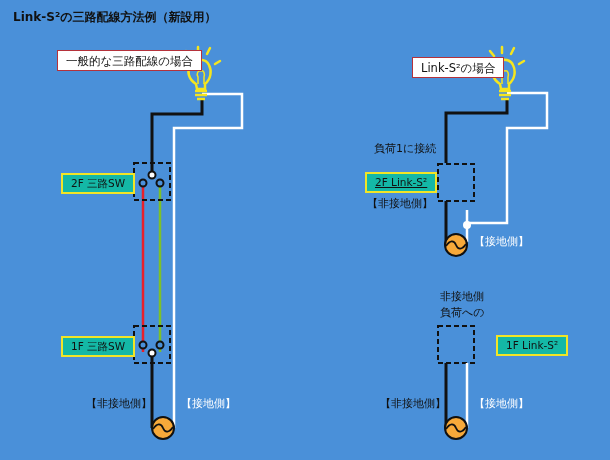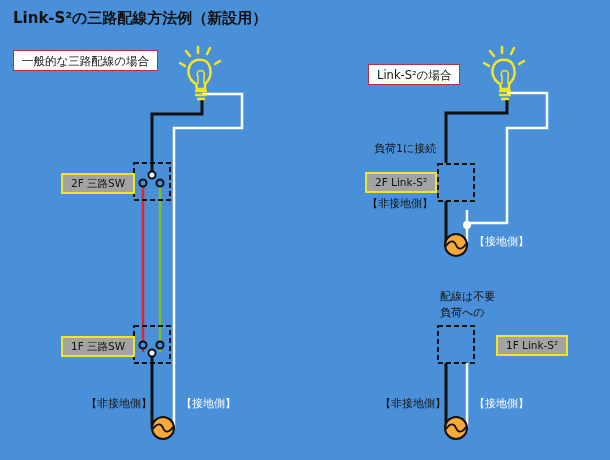--- a/index.html
+++ b/index.html
@@ -1,21 +1,21 @@
 <!DOCTYPE html>
 <html><head>
 <meta charset="utf-8">
 <style>
   html, body { margin: 0; padding: 0; }
   body { width: 610px; height: 460px; background: #4a90d9; position: relative; overflow: hidden;
          font-family: "DejaVu Sans", "Liberation Sans", sans-serif; }
-  .title { position: absolute; left: 13px; top: 9px; font-size: 15px; font-weight: bold; color: #111; letter-spacing: 0px; }
+  .title { position: absolute; left: 13px; top: 9px; font-size: 12px; font-weight: bold; color: #111; letter-spacing: 0px; }
   .section-label { position: absolute; background: #fff; border: 1.5px solid #b5323b; font-size: 11.5px; color: #111;
-                   padding: 0 8px; height: 21px; line-height: 21px; box-sizing: border-box; white-space: nowrap; }
-  .sw-label { position: absolute; background: #a3a3a3; border: 2px solid #f2e526; font-size: 10.5px; color: #111;
+                   padding: 0 8px; height: 21px; line-height: 21px; box-sizing: border-box; white-space: nowrap; margin-left: 44px; }
+  .sw-label { position: absolute; background: #14b8a6; border: 2px solid #f2e526; font-size: 10.5px; color: #111;
               height: 21px; line-height: 17px; box-sizing: border-box; padding: 0 8px; white-space: nowrap; }
   .note { position: absolute; font-size: 11px; color: #111; white-space: nowrap; line-height: 16px; }
   .note.white { color: #fff; }
   svg.diagram { position: absolute; left: 0; top: 0; }
 </style>
 </head>
 <body>
 
 <div class="title">Link-S²の三路配線方法例（新設用）</div>
 
@@ -104,22 +104,22 @@
       </g>
   </g>
 </svg>
 
 <div class="section-label" style="left:13px; top:50px;">一般的な三路配線の場合</div>
 <div class="sw-label" style="left:61px; top:173px;">2F 三路SW</div>
 <div class="sw-label" style="left:61px; top:336px;">1F 三路SW</div>
 <div class="note" style="left:86px; top:396px;">【非接地側】</div>
 <div class="note white" style="left:181px; top:396px;">【接地側】</div>
 
-<div class="section-label" style="left:368px; top:64px;">Link-S²の場合</div>
+<div class="section-label" style="left:368px; top:57px;">Link-S²の場合</div>
 <div class="note" style="left:374px; top:141px;">負荷1に接続</div>
-<div class="sw-label" style="left:365px; top:172px;">2F Link-S²</div>
+<div class="sw-label" style="left:365px; top:172px;text-decoration:underline;">2F Link-S²</div>
 <div class="note" style="left:367px; top:196px;">【非接地側】</div>
 <div class="note white" style="left:474px; top:234px;">【接地側】</div>
-<div class="note" style="left:440px; top:289px;">配線は不要</div>
+<div class="note" style="left:440px; top:289px;">非接地側</div>
 <div class="note" style="left:440px; top:305px;">負荷への</div>
 <div class="sw-label" style="left:496px; top:335px;">1F Link-S²</div>
 <div class="note" style="left:380px; top:396px;">【非接地側】</div>
 <div class="note white" style="left:474px; top:396px;">【接地側】</div>
 
 </body></html>

